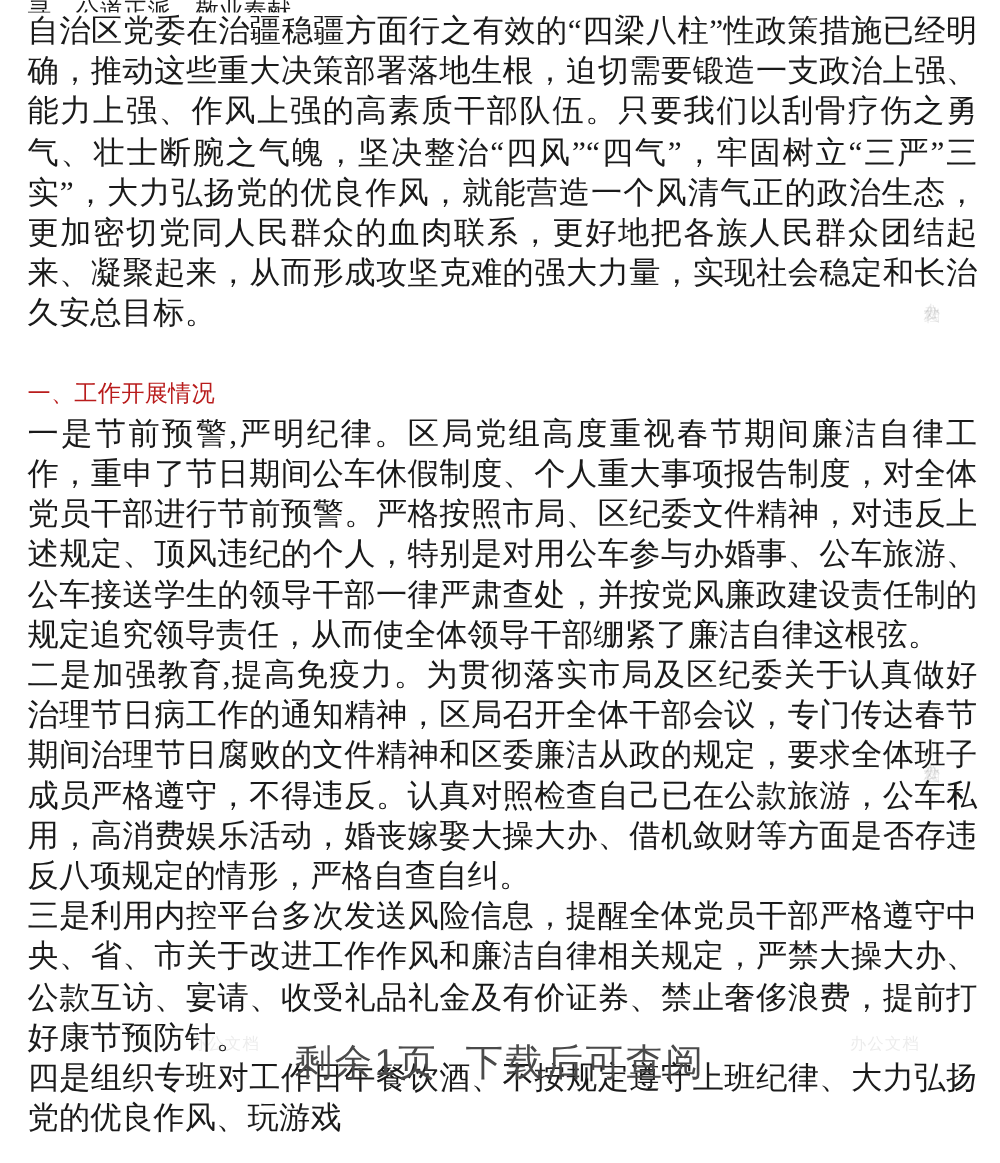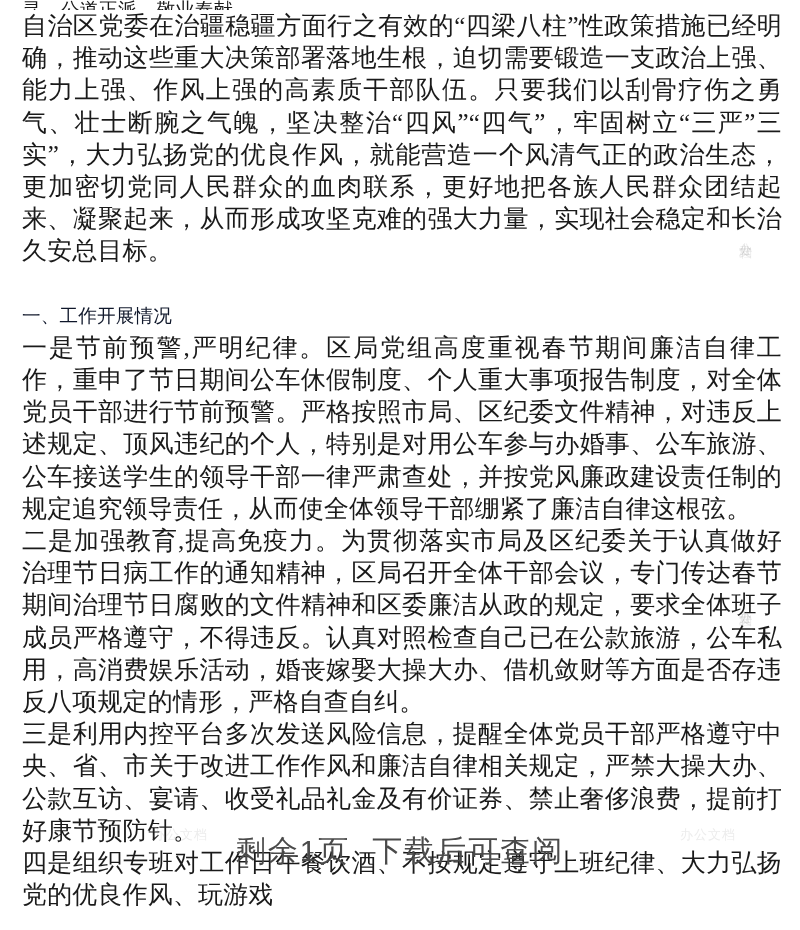--- a/index.html
+++ b/index.html
@@ -48,21 +48,21 @@
     color: #1a1a1a;
   }
   .spacer-line {
     height: 32px;
   }
   .heading {
     margin: 0;
     font-size: 18.6px;
     line-height: 32.2px;
     font-weight: normal;
-    color: #0f172a;
+    color: #b91c1c;
     letter-spacing: 0.15px;
   }
   .footer-note {
     position: absolute;
     left: 0;
     top: 832px;
     width: 800px;
     text-align: center;
     font-size: 30px;
     line-height: 38px;

